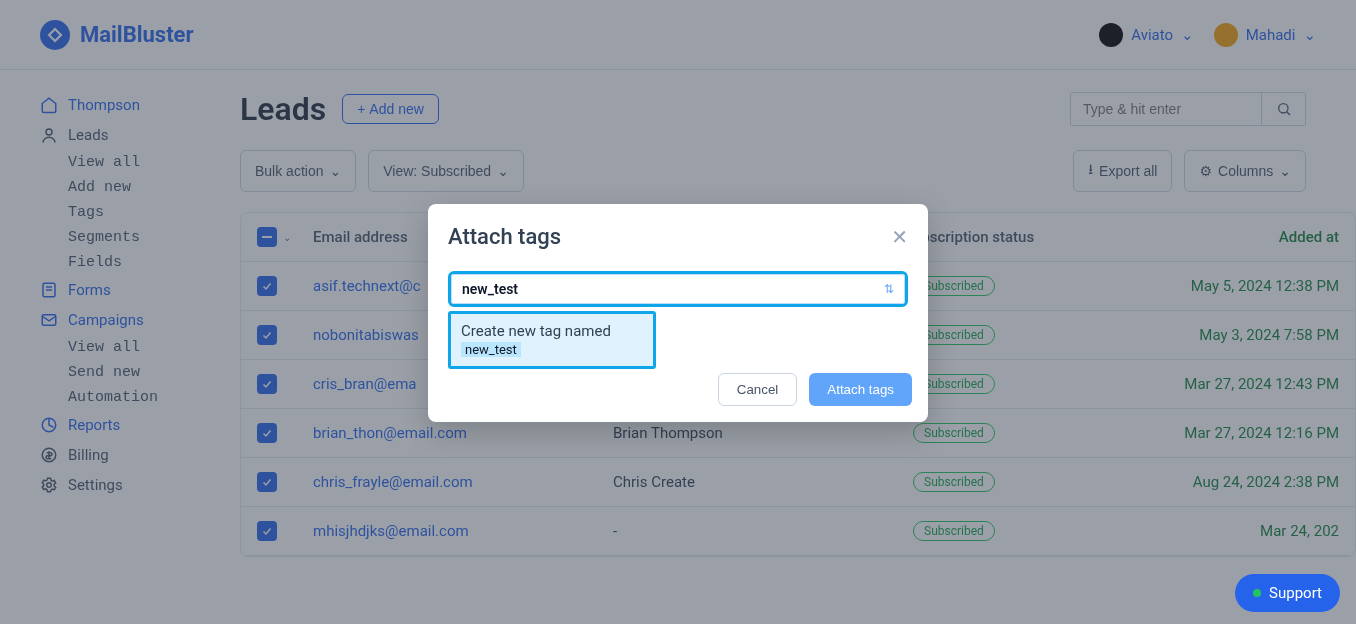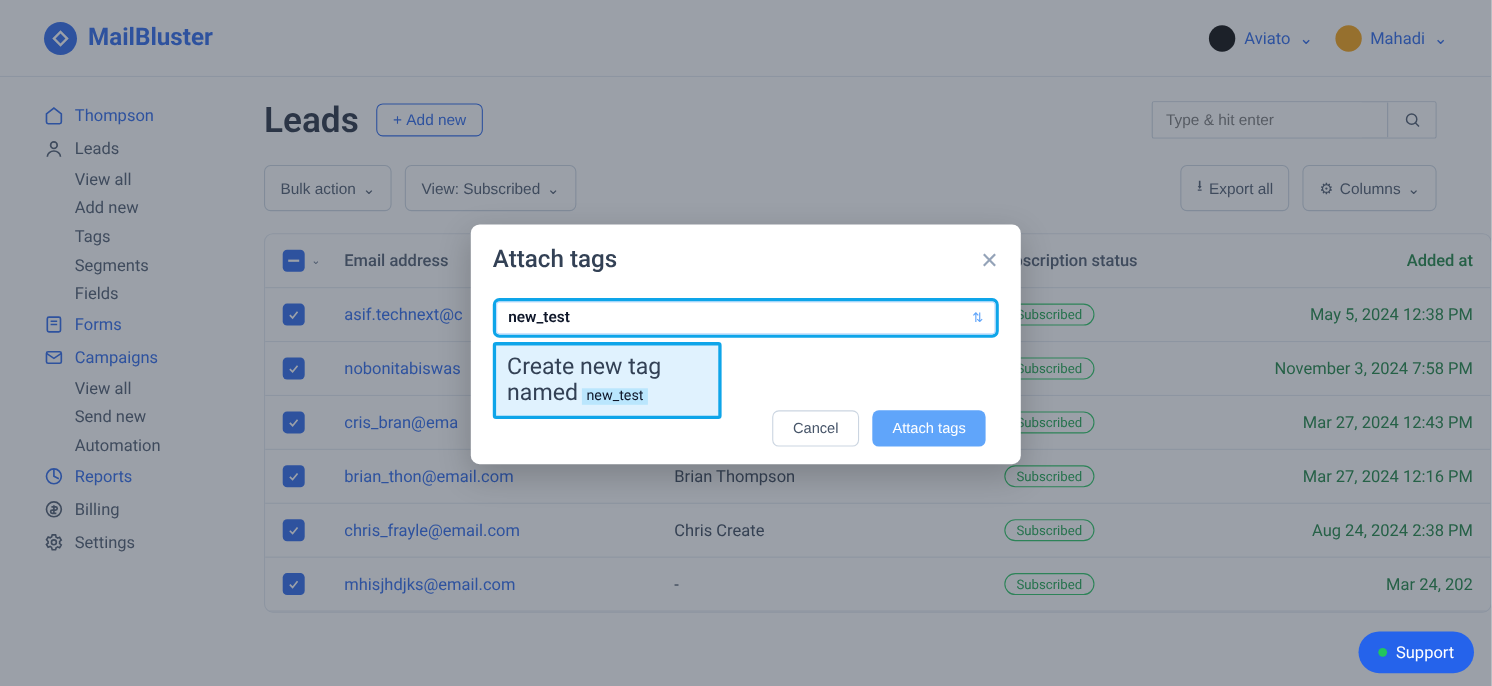--- a/index.html
+++ b/index.html
@@ -57,41 +57,42 @@
     padding: 6px 0;
     color: #475569;
     cursor: pointer;
   }
   .nav-item.active { color: #2563eb; }
   .nav-sub {
     padding: 4px 0 4px 28px;
     color: #475569;
     cursor: pointer;
     font-size: 15px;
+    font-family: Liberation Mono, monospace;
   }
   .nav-icon { width: 18px; height: 18px; display: inline-flex; align-items: center; justify-content: center; }
 
   
   .content { flex: 1; padding: 20px 0 0 30px; }
   .page-head { display: flex; align-items: center; justify-content: space-between; padding-right: 50px;}
   .page-title-wrap { display: flex; align-items: center; gap: 16px; }
   .page-title { font-size: 32px; font-weight: 600; color: #1e293b; }
   .btn-outline {
     border: 1px solid #2563eb;
     color: #2563eb;
     background: #fff;
     padding: 6px 14px;
     border-radius: 6px;
     cursor: pointer;
     display: inline-flex;
     align-items: center;
     gap: 4px;
     font-size: 14px;
   }
-  .search-wrap { display: flex; border: 1px solid #cbd5e1; border-radius: 2px; overflow: hidden; gap: 23px; }
+  .search-wrap { display: flex; border: 1px solid #cbd5e1; border-radius: 2px; overflow: hidden; }
   .search-input { border: none; padding: 8px 12px; width: 190px; font-size: 14px; color: #64748b; outline: none;}
   .search-btn { border: none; border-left: 1px solid #cbd5e1; background: #fff; width: 44px; cursor: pointer; color: #475569; display: flex; align-items: center; justify-content: center;}
 
   .toolbar { display: flex; justify-content: space-between; margin-top: 22px; padding-right: 50px;}
   .toolbar-left, .toolbar-right { display: flex; gap: 12px; justify-content: space-between; }
   .btn-tool {
     border: 1px solid #cbd5e1;
     background: #fff;
     padding: 8px 14px;
     border-radius: 6px;
@@ -200,30 +201,30 @@
     left:0;
     top:0;
     width:452px;
     padding:8px 10px;
     background:#e8f4fb;
     border-radius:3px;
     z-index:-1;
     border:1px solid #e0f2fe;
   }
   .suggest-wrap { position: relative; margin-top:4px;}
-  .suggest-row-text { color: #334155; font-size: 21px; text-align: right;}
+  .suggest-row-text { color: #334155; font-size: 15px; text-align: right;}
   .tag-chip {
     background: #bae6fd;
     padding: 0 4px;
     font-size: 13px;
     color: #0f172a;
   }
   .modal-foot {
     position: absolute;
-    bottom: 16px; right: 32px;
+    bottom: 16px; right: 16px;
     display: flex; gap: 12px;
   }
   .btn-cancel { background: #fff; border: 1px solid #cbd5e1; color: #475569; padding: 8px 18px; border-radius: 6px; cursor: pointer; }
   .btn-primary { background: #60a5fa; border: none; color: #fff; padding: 8px 18px; border-radius: 6px; cursor: pointer; }
 
   
   .support {
     position: absolute;
     right: 16px; bottom: 12px;
     background: #2563eb;
@@ -414,21 +415,21 @@
             <div class="col-check">
               <span class="checkbox">
                 <svg width="12" height="12" viewBox="0 0 24 24" fill="none" stroke="white" stroke-width="3">
                   <polyline points="5 13 10 18 19 7"></polyline>
                 </svg>
               </span>
             </div>
             <div class="col-email">nobonitabiswas</div>
             <div class="col-name"></div>
             <div class="col-status"><span class="badge">Subscribed</span></div>
-            <div class="col-date">November 3, 2024 7:58 PM</div>
+            <div class="col-date">May 3, 2024 7:58 PM</div>
           </div>
           <div class="trow">
             <div class="col-check">
               <span class="checkbox">
                 <svg width="12" height="12" viewBox="0 0 24 24" fill="none" stroke="white" stroke-width="3">
                   <polyline points="5 13 10 18 19 7"></polyline>
                 </svg>
               </span>
             </div>
             <div class="col-email">cris_bran@ema</div>

